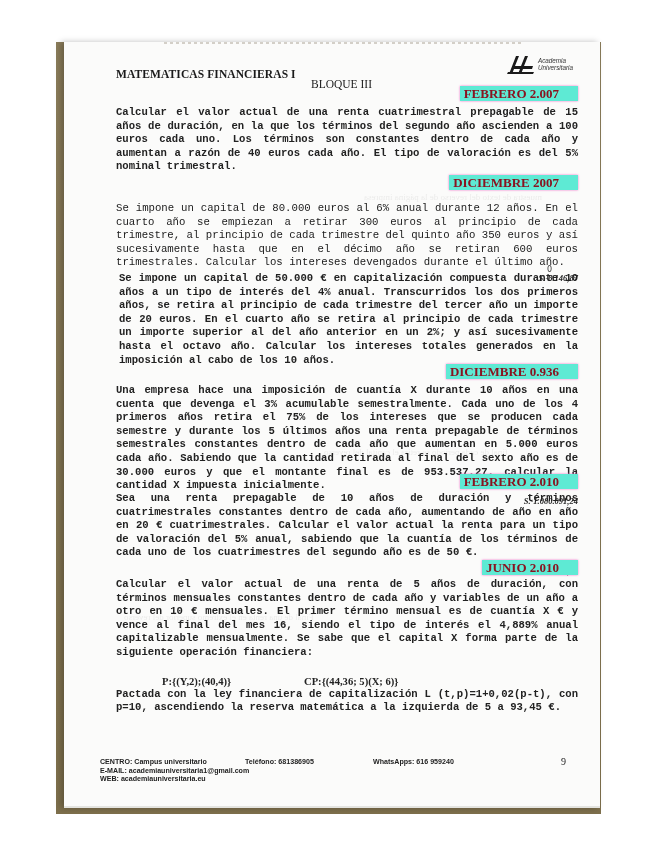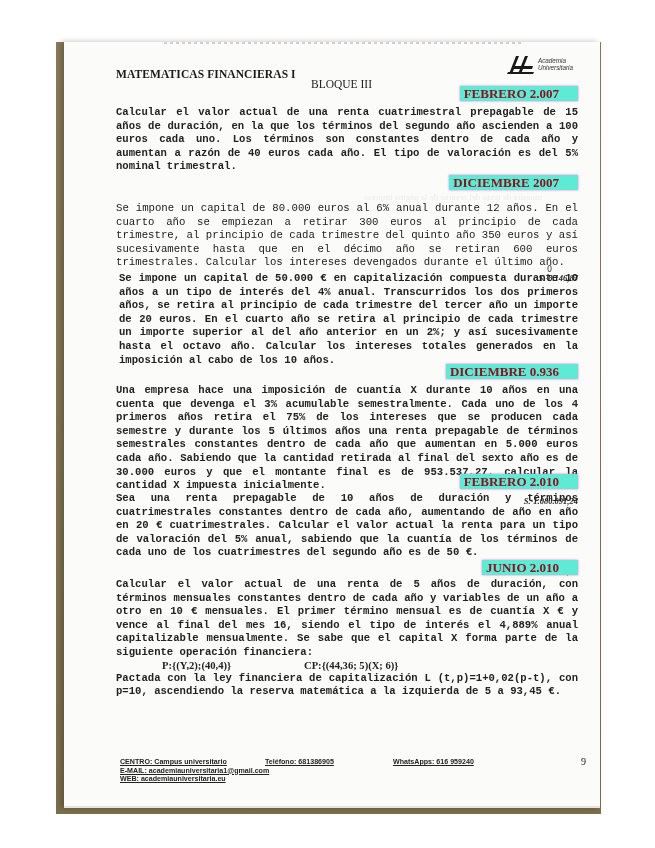--- a/index.html
+++ b/index.html
@@ -49,25 +49,25 @@
     font-family: Liberation Mono, monospace; font-size: 10.6px; line-height: 13.6px; text-align: justify; margin: 4px 0 0 0; font-weight: bold; color: #222;
   }
   .problem.times { font-weight: normal; font-size: 10.7px; color: #1b1b1b; }
   .solution {
     text-align: right; font-style: italic; font-weight: bold; font-size: 8.5px; margin-top: 3px; color: #222; position: relative;
   }
   .hand-mark {
     position: absolute; right: 26px; top: -8px; font-family: "DejaVu Sans", sans-serif; font-size: 8px; font-style: normal; font-weight: normal; color: #333;
   }
   .formula-row {
-    display: flex; font-weight: bold; font-size: 10.6px; margin: 0 0 1px 0; color: #222;
+    display: flex; font-weight: bold; font-size: 10.6px; margin: 16px 0 1px 0; color: #222;
   }
   .formula-row .f1 { margin-left: 46px; width: 120px; }
   .footer {
-    position: absolute; left: 56px; top: 716px; width: 460px; font-family: "Liberation Sans", sans-serif; font-size: 7.1px; font-weight: bold; line-height: 8.6px; color: #222; text-decoration: underline;
+    position: absolute; left: 36px; top: 716px; width: 460px; font-family: "Liberation Sans", sans-serif; font-size: 7.1px; font-weight: bold; line-height: 8.6px; color: #222;
   }
   .footer-row1 { display: flex; }
   .footer-row1 .c1 { width: 145px; }
   .footer-row1 .c2 { width: 128px; }
   .footer-row1 .c3 { width: 150px; }
   .page-number {
     position: absolute; right: -6px; top: 0; font-family: "Liberation Serif", serif; font-size: 10px; font-weight: normal;
   }
   .bleed {
     position: absolute; color: rgba(120,120,120,0.12); font-size: 9px; font-family: "Liberation Serif", serif;

